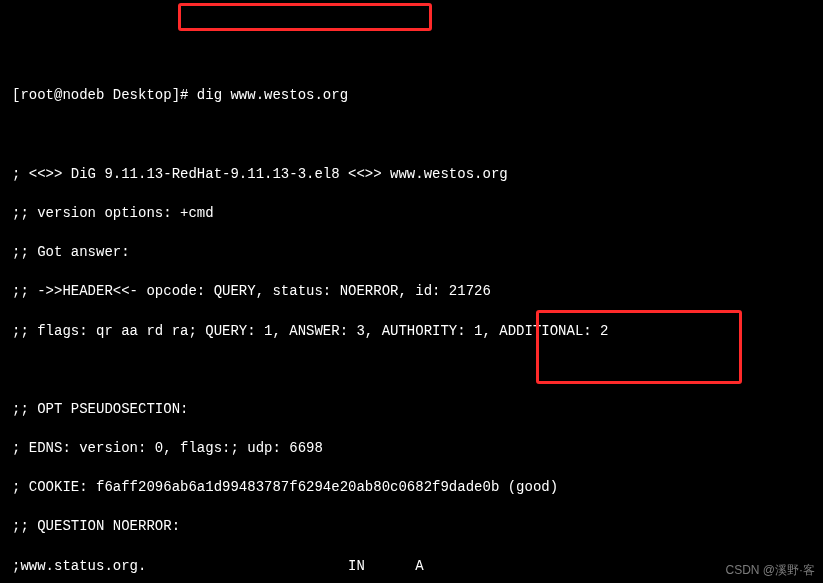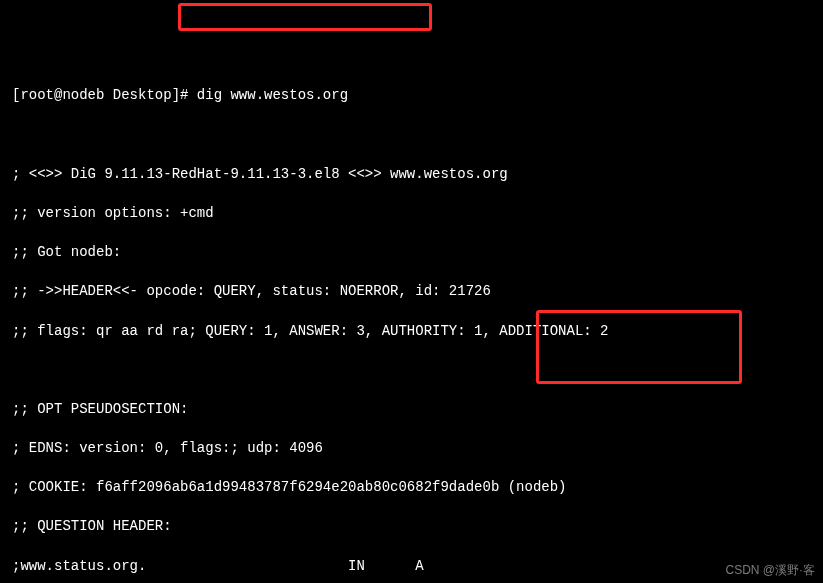--- a/index.html
+++ b/index.html
@@ -50,28 +50,28 @@
 </style>
 </head>
 <body>
 
 
 
 <div class="line"><span>[root@nodeb Desktop]# </span><span>dig www.westos.org</span></div>
 <div class="line"> </div>
 <div class="line">; &lt;&lt;&gt;&gt; DiG 9.11.13-RedHat-9.11.13-3.el8 &lt;&lt;&gt;&gt; www.westos.org</div>
 <div class="line">;; version options: +cmd</div>
-<div class="line">;; Got nodeb:</div>
+<div class="line">;; Got answer:</div>
 <div class="line">;; -&gt;&gt;HEADER&lt;&lt;- opcode: QUERY, status: NOERROR, id: 21726</div>
 <div class="line">;; flags: qr aa rd ra; QUERY: 1, ANSWER: 3, AUTHORITY: 1, ADDITIONAL: 2</div>
 <div class="line"> </div>
 <div class="line">;; OPT PSEUDOSECTION:</div>
-<div class="line">; EDNS: version: 0, flags:; udp: 4096</div>
-<div class="line">; COOKIE: f6aff2096ab6a1d99483787f6294e20ab80c0682f9dade0b (nodeb)</div>
-<div class="line">;; QUESTION HEADER:</div>
+<div class="line">; EDNS: version: 0, flags:; udp: 6698</div>
+<div class="line">; COOKIE: f6aff2096ab6a1d99483787f6294e20ab80c0682f9dade0b (good)</div>
+<div class="line">;; QUESTION NOERROR:</div>
 <div class="line">;www.status.org.                        IN      A</div>
 
 
 
 
 
 
 
 
 

